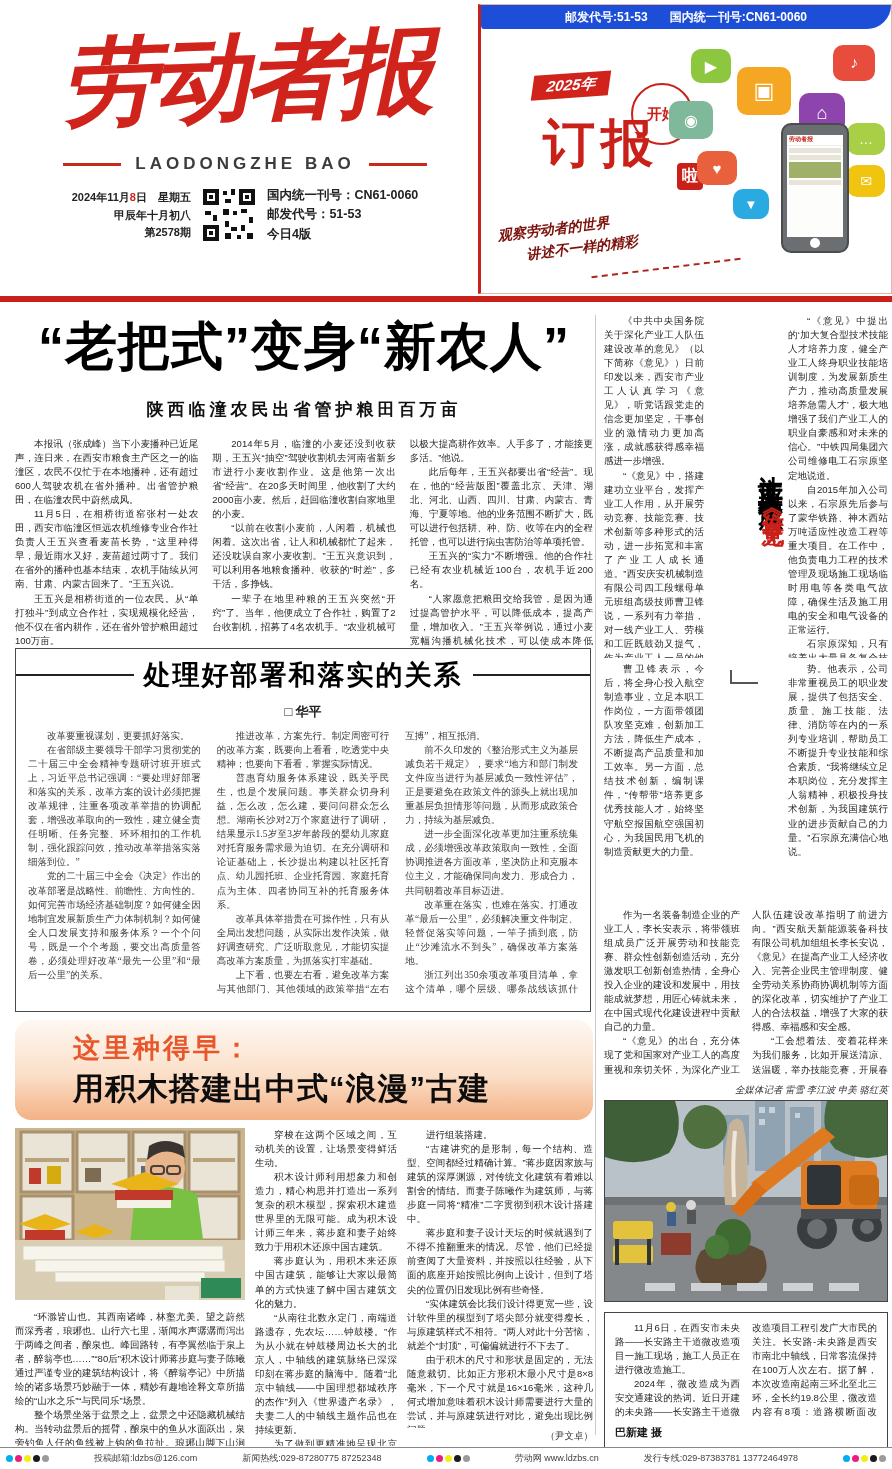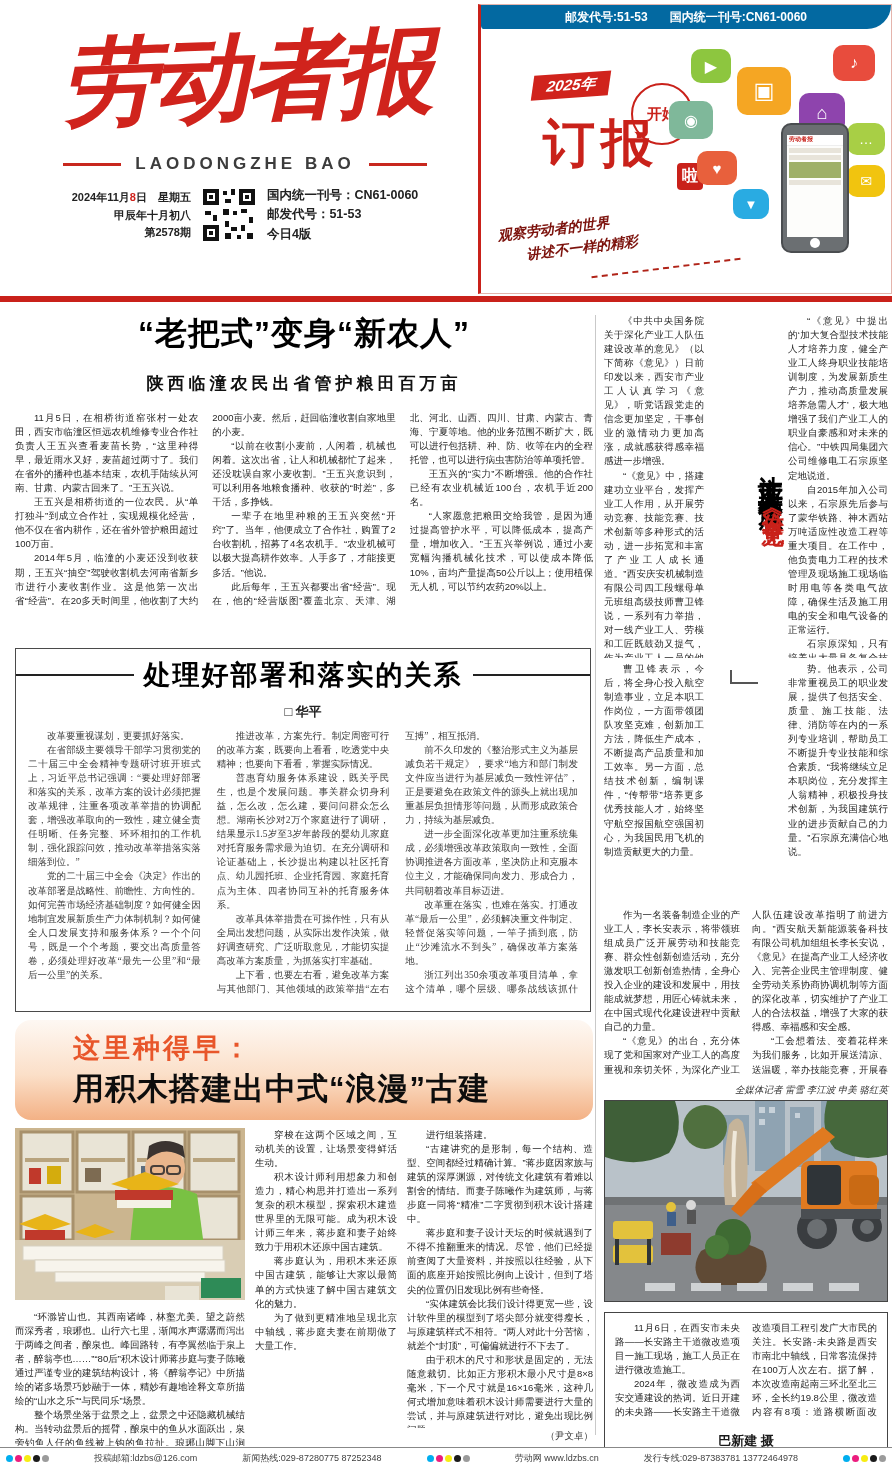--- a/index.html
+++ b/index.html
@@ -13,21 +13,21 @@
   .pinyin-row{display:flex;align-items:center;justify-content:center;margin-top:28px;}
   .pinyin-row .rule{height:3px;background:#c8281e;flex:0 0 58px;}
   .pinyin{margin:0 14px;font-size:17px;font-weight:bold;letter-spacing:4px;color:#3c3c3c;}
   .issue-row{display:flex;align-items:center;justify-content:center;margin-top:12px;gap:10px;}
   .issue-left{text-align:right;font-size:11px;font-weight:bold;line-height:1.55;color:#222;}
   .issue-right{text-align:left;font-size:12.5px;font-weight:bold;line-height:1.55;color:#222;}
   .red-day{color:#d0231c;}
   
   .ad{position:absolute;left:478px;top:4px;width:410px;height:288px;border:1px solid #e4b4ac;
       border-left:3px solid #c9211a;overflow:hidden;}
-  .ad-topbar{height:24px;background:#0369a1;color:#fff;font-size:12px;font-weight:bold;
+  .ad-topbar{height:24px;background:#1d4ed8;color:#fff;font-size:12px;font-weight:bold;
       display:flex;align-items:center;justify-content:center;gap:22px;border-radius:0 0 40px 6px;}
   .badge-2025{position:absolute;left:52px;top:68px;background:#d0231c;color:#fff;font-weight:bold;
       font-style:italic;font-size:15px;padding:3px 14px;transform:skewX(-12deg) rotate(-4deg);}
   .circle-start{position:absolute;left:150px;top:78px;width:58px;height:58px;border:2px solid #c9211a;
       border-radius:50%;color:#c9211a;font-size:15px;font-weight:bold;display:flex;align-items:center;
       justify-content:center;background:#fff;}
   .dingbao{position:absolute;left:62px;top:104px;font-size:52px;font-weight:bold;color:#c9211a;letter-spacing:6px;font-family:Liberation Mono, monospace;}
   .la{position:absolute;left:196px;top:158px;background:#c9211a;color:#fff;font-size:16px;font-weight:bold;
       padding:3px 5px;border-radius:4px;}
   .slogan{position:absolute;left:18px;top:212px;transform:rotate(-7deg);
@@ -48,21 +48,21 @@
   .phone .btn{position:absolute;bottom:3px;left:50%;transform:translateX(-50%);width:10px;height:10px;border-radius:50%;background:#fff;}
   
   .red-rule{position:absolute;left:0;top:296px;width:892px;height:6px;background:#c9211a;}
   .v-divider{position:absolute;left:595px;top:315px;width:1px;height:1120px;background:#c9c9c9;}
   
   .bodytxt{font-size:9.5px;line-height:1.48;color:#262626;text-align:justify;}
   .bodytxt p{margin:0;text-indent:2em;}
   .serif .bodytxt,.serif{font-family:"Liberation Serif","DejaVu Serif",serif;color:#3a3a3a;}
   
   .main-story{position:absolute;left:15px;top:312px;width:578px;}
-  .ms-headline{font-size:32px;font-weight:bold;text-align:center;letter-spacing:1px;color:#000;}
+  .ms-headline{font-size:52px;font-weight:bold;text-align:center;letter-spacing:1px;color:#000;}
   .ms-subhead{font-size:17px;font-weight:bold;text-align:center;letter-spacing:4px;margin-top:16px;color:#111;}
   .ms-cols{margin-top:16px;height:222px;overflow:hidden;column-count:3;column-gap:14px;}
   
   .commentary{position:absolute;left:15px;top:648px;width:576px;height:364px;border:1px solid #4a4a4a;
       box-sizing:border-box;padding:0 12px 10px;}
   .cm-titlerow{display:flex;align-items:center;margin:8px -12px 0;}
   .cm-titlerow .line{flex:1;height:2px;background:#222;}
   .cm-title{margin:0 10px;font-family:"Liberation Serif","DejaVu Serif",serif;font-weight:bold;
       font-size:27px;letter-spacing:2px;color:#000;}
   .cm-author{text-align:center;font-size:13px;font-weight:bold;margin:10px 0 8px;color:#222;}
@@ -90,21 +90,21 @@
   .lg-col1{width:230px;flex:0 0 auto;}
   .lg-col1 .cap{margin-top:6px;height:136px;overflow:hidden;}
   .lg-col2{width:142px;flex:0 0 auto;overflow:hidden;}
   .lg-col3{flex:1;overflow:hidden;position:relative;}
   .lg-byline{text-align:right;font-size:9.5px;color:#333;margin-top:2px;}
   
   .photonews{position:absolute;left:604px;top:1100px;width:284px;}
   .pn-photo{border:1px solid #444;}
   .pn-box{margin-top:6px;border:1px solid #444;height:136px;box-sizing:border-box;padding:8px 10px;overflow:hidden;}
   .pn-cols{column-count:2;column-gap:12px;height:104px;overflow:hidden;}
-  .pn-byline{text-align:center;font-weight:bold;font-size:13px;margin-top:7px;}
+  .pn-byline{text-align:left;font-weight:bold;font-size:11px;margin-top:0;}
   
   .footer{position:absolute;left:0;bottom:0;width:892px;height:22px;border-top:1px solid #888;
       display:flex;align-items:center;justify-content:space-between;font-size:9px;color:#3f3f3f;
       padding:0 6px;box-sizing:border-box;background:#fff;}
   .dots{display:flex;gap:2px;}
   .dot{width:7px;height:7px;border-radius:50%;display:inline-block;}
   .dc{background:#00aeef}.dm{background:#ec1d7e}.dy{background:#f7ec13}.dk{background:#1a1a1a}.dg{background:#9b9b9b}
 </style>
 </head>
 <body>
@@ -203,20 +203,21 @@
 
   </div>
 
   <div class="red-rule"></div>
   <div class="v-divider"></div>
 
   <div class="main-story">
     <div class="ms-headline">“老把式”变身“新农人”</div>
     <div class="ms-subhead">陕西临潼农民出省管护粮田百万亩</div>
     <div class="ms-cols bodytxt">
+        <p>本报讯（张成峰）当下小麦播种已近尾声，连日来，在西安市粮食主产区之一的临潼区，农民不仅忙于在本地播种，还有超过600人驾驶农机在省外播种。出省管护粮田，在临潼农民中蔚然成风。</p>
         <p>11月5日，在相桥街道窑张村一处农田，西安市临潼区恒远农机维修专业合作社负责人王五兴查看麦苗长势，“这里种得早，最近雨水又好，麦苗超过两寸了。我们在省外的播种也基本结束，农机手陆续从河南、甘肃、内蒙古回来了。”王五兴说。</p>
         <p>王五兴是相桥街道的一位农民。从“单打独斗”到成立合作社，实现规模化经营，他不仅在省内耕作，还在省外管护粮田超过100万亩。</p>
         <p>2014年5月，临潼的小麦还没到收获期，王五兴“抽空”驾驶收割机去河南省新乡市进行小麦收割作业。这是他第一次出省“经营”。在20多天时间里，他收割了大约2000亩小麦。然后，赶回临潼收割自家地里的小麦。</p>
         <p>“以前在收割小麦前，人闲着，机械也闲着。这次出省，让人和机械都忙了起来，还没耽误自家小麦收割。”王五兴意识到，可以利用各地粮食播种、收获的“时差”，多干活，多挣钱。</p>
         <p>一辈子在地里种粮的王五兴突然“开窍”了。当年，他便成立了合作社，购置了2台收割机，招募了4名农机手。“农业机械可以极大提高耕作效率。人手多了，才能接更多活。”他说。</p>
         <p>此后每年，王五兴都要出省“经营”。现在，他的“经营版图”覆盖北京、天津、湖北、河北、山西、四川、甘肃、内蒙古、青海、宁夏等地。他的业务范围不断扩大，既可以进行包括耕、种、防、收等在内的全程托管，也可以进行病虫害防治等单项托管。</p>
         <p>王五兴的“实力”不断增强。他的合作社已经有农业机械近100台，农机手近200名。</p>
         <p>“人家愿意把粮田交给我管，是因为通过提高管护水平，可以降低成本，提高产量，增加收入。”王五兴举例说，通过小麦宽幅沟播机械化技术，可以使成本降低10%，亩均产量提高50公斤以上；使用植保无人机，可以节约农药20%以上。</p>
       </div>
   </div>
@@ -335,20 +336,21 @@
         </svg>
         <div class="cap bodytxt">
             <p>“环滁皆山也。其西南诸峰，林壑尤美。望之蔚然而深秀者，琅琊也。山行六七里，渐闻水声潺潺而泻出于两峰之间者，酿泉也。峰回路转，有亭翼然临于泉上者，醉翁亭也……”“80后”积木设计师蒋步庭与妻子陈曦通过严谨专业的建筑结构设计，将《醉翁亭记》中所描绘的诸多场景巧妙融于一体，精妙有趣地诠释文章所描绘的“山水之乐”“与民同乐”场景。</p>
             <p>整个场景坐落于盆景之上，盆景之中还隐藏机械结构。当转动盆景后的摇臂，酿泉中的鱼从水面跃出，泉旁钓鱼人仔的鱼线被上钩的鱼拉扯。琅琊山脚下山涧中，设置有酿酒及厨房区域，配了人仔搬运着酿好的酒</p>
           </div>
       </div>
       <div class="lg-col2 bodytxt">
           <p>穿梭在这两个区域之间，互动机关的设置，让场景变得鲜活生动。</p>
           <p>积木设计师利用想象力和创造力，精心构思并打造出一系列复杂的积木模型，探索积木建造世界里的无限可能。成为积木设计师三年来，蒋步庭和妻子始终致力于用积木还原中国古建筑。</p>
           <p>蒋步庭认为，用积木来还原中国古建筑，能够让大家以最简单的方式快速了解中国古建筑文化的魅力。</p>
+          <p>“从南往北数永定门，南端道路遗存，先农坛……钟鼓楼。”作为从小就在钟鼓楼周边长大的北京人，中轴线的建筑脉络已深深印刻在蒋步庭的脑海中。随着“北京中轴线——中国理想都城秩序的杰作”列入《世界遗产名录》，夫妻二人的中轴线主题作品也在持续更新。</p>
           <p>为了做到更精准地呈现北京中轴线，蒋步庭夫妻在前期做了大量工作。</p>
         </div>
       <div class="lg-col3">
         <div class="bodytxt" style="height:300px;overflow:hidden;">
             <p>进行组装搭建。</p>
             <p>“古建讲究的是形制，每一个结构、造型、空间都经过精确计算。”蒋步庭因家族与建筑的深厚渊源，对传统文化建筑有着难以割舍的情结。而妻子陈曦作为建筑师，与蒋步庭一同将“精准”二字贯彻到积木设计搭建中。</p>
             <p>蒋步庭和妻子设计天坛的时候就遇到了不得不推翻重来的情况。尽管，他们已经提前查阅了大量资料，并按照以往经验，从下面的底座开始按照比例向上设计，但到了塔尖的位置仍旧发现比例有些奇怪。</p>
             <p>“实体建筑会比我们设计得更宽一些，设计软件里的模型到了塔尖部分就变得瘦长，与原建筑样式不相符。”两人对此十分苦恼，就差个“封顶”，可偏偏就进行不下去了。</p>
             <p>由于积木的尺寸和形状是固定的，无法随意裁切。比如正方形积木最小尺寸是8×8毫米，下一个尺寸就是16×16毫米，这种几何式增加意味着积木设计师需要进行大量的尝试，并与原建筑进行对比，避免出现比例问题。</p>
           </div>

